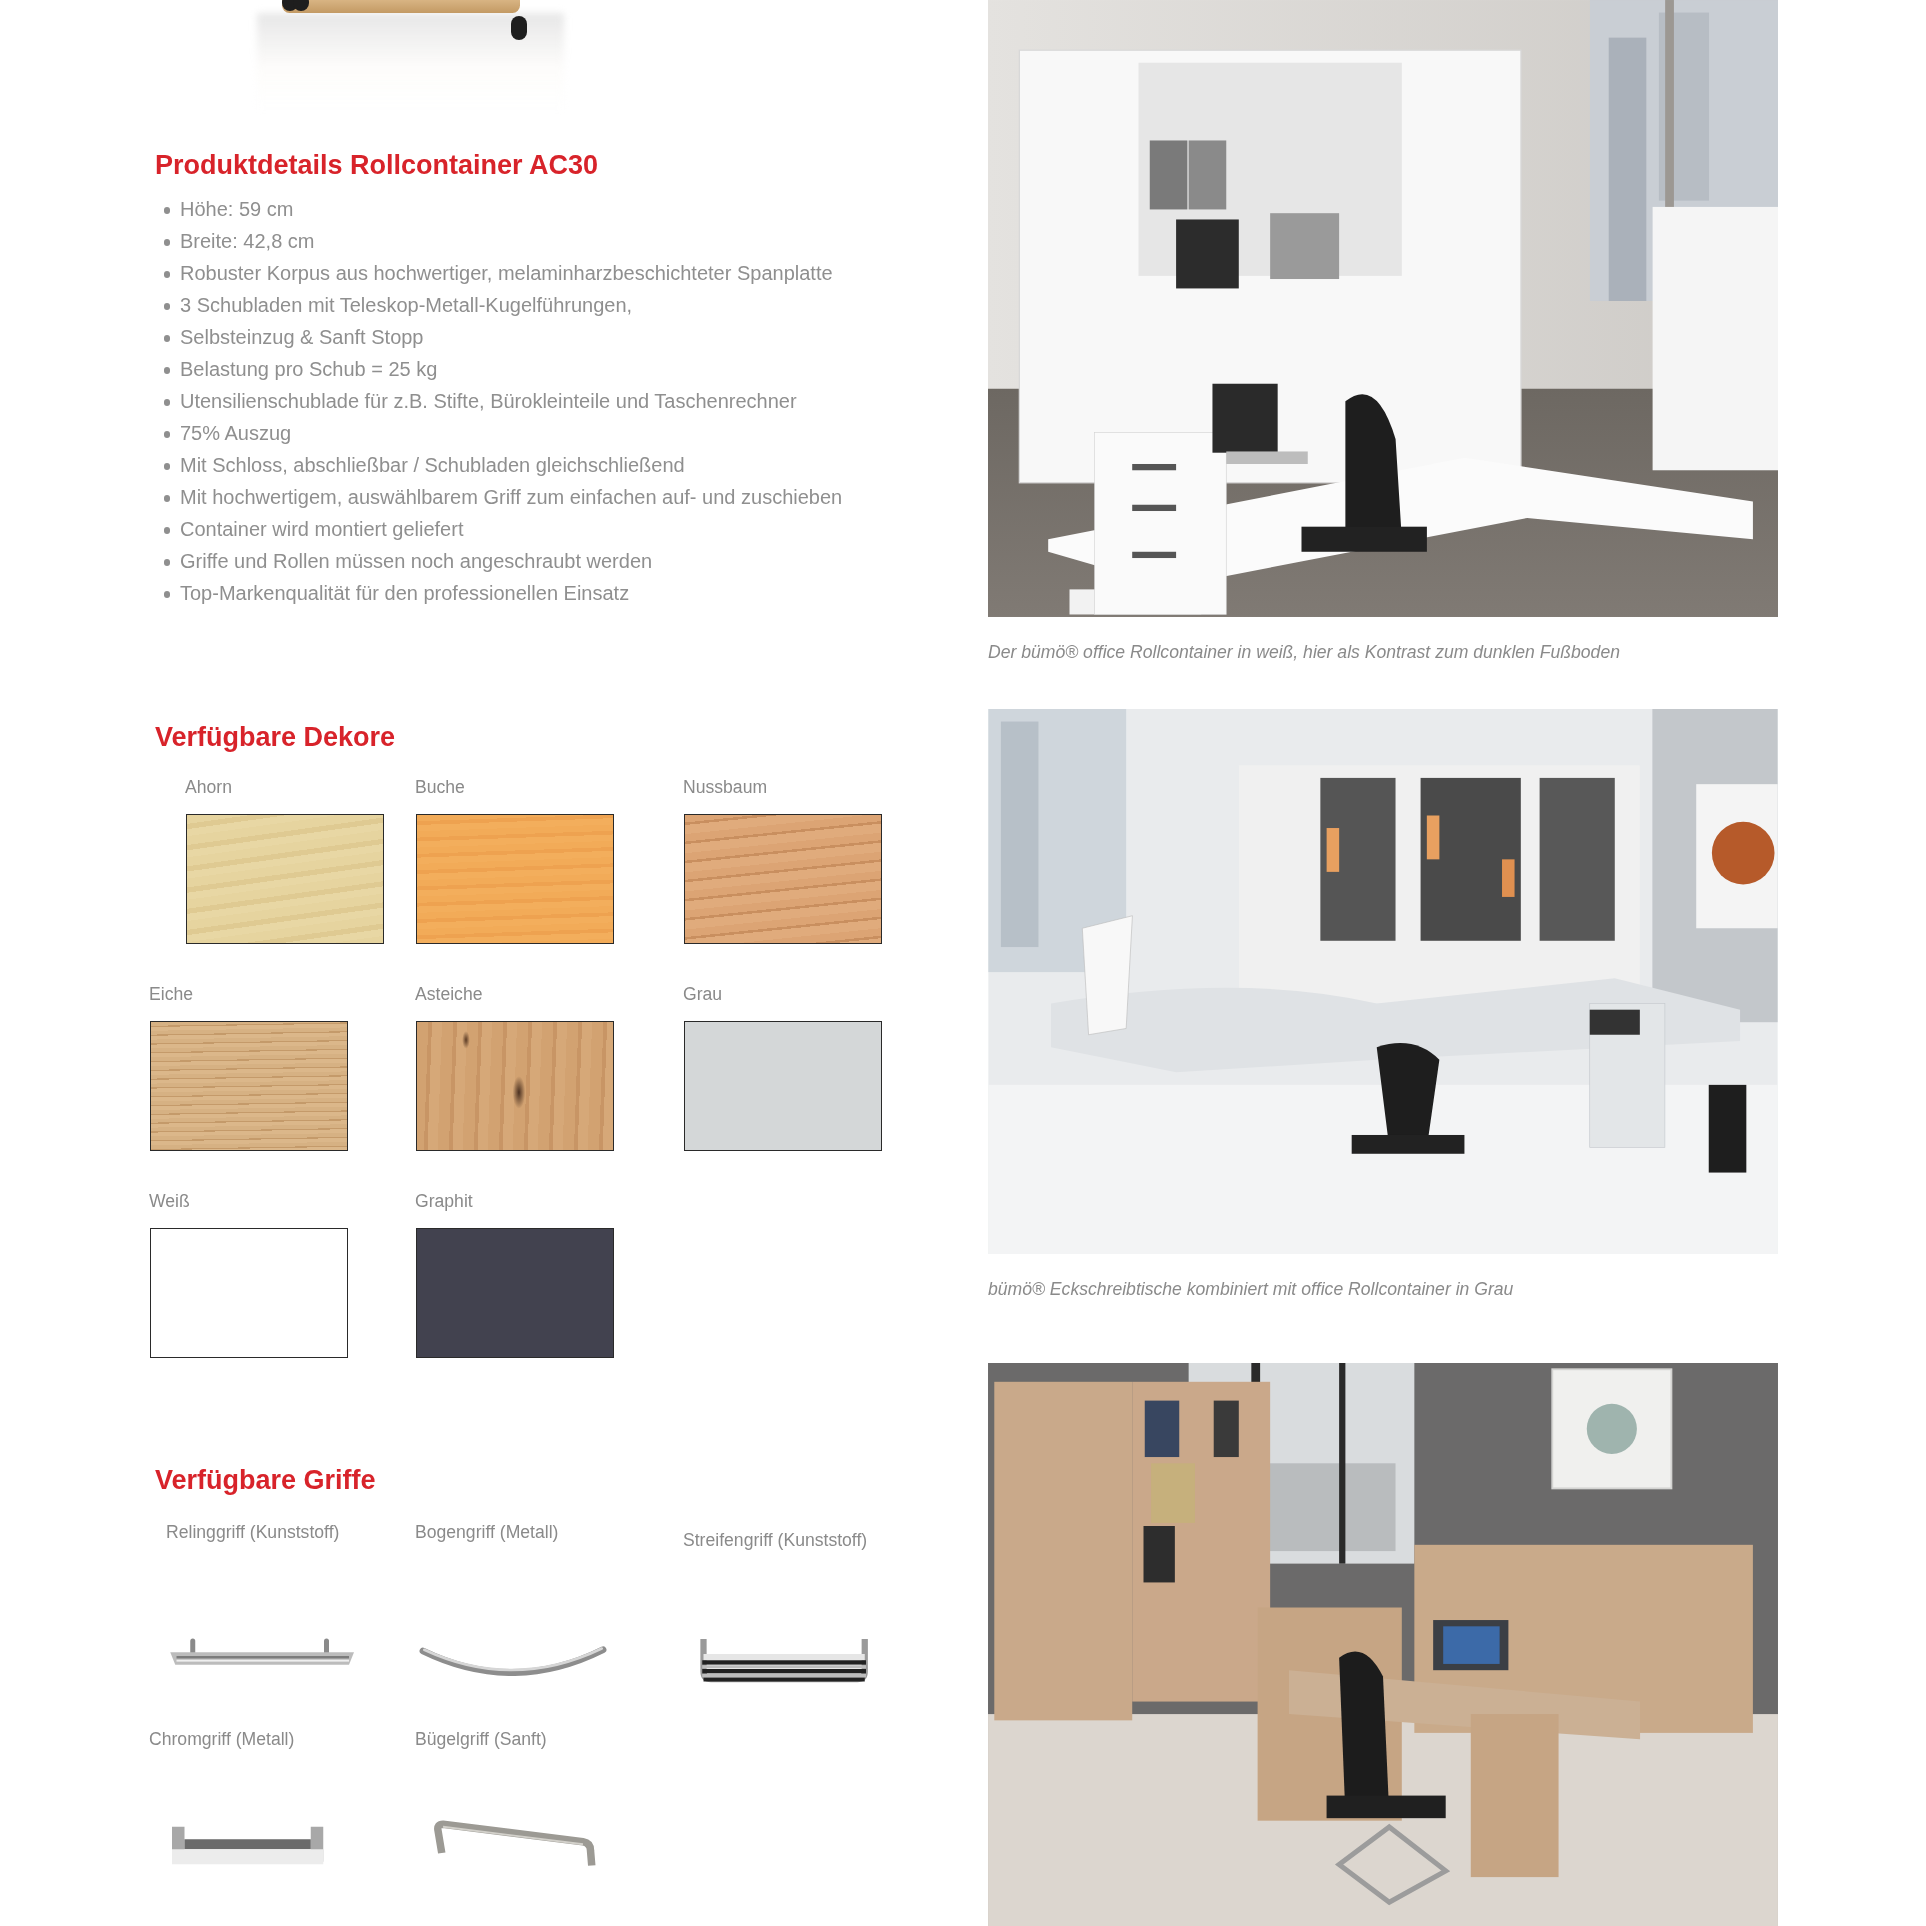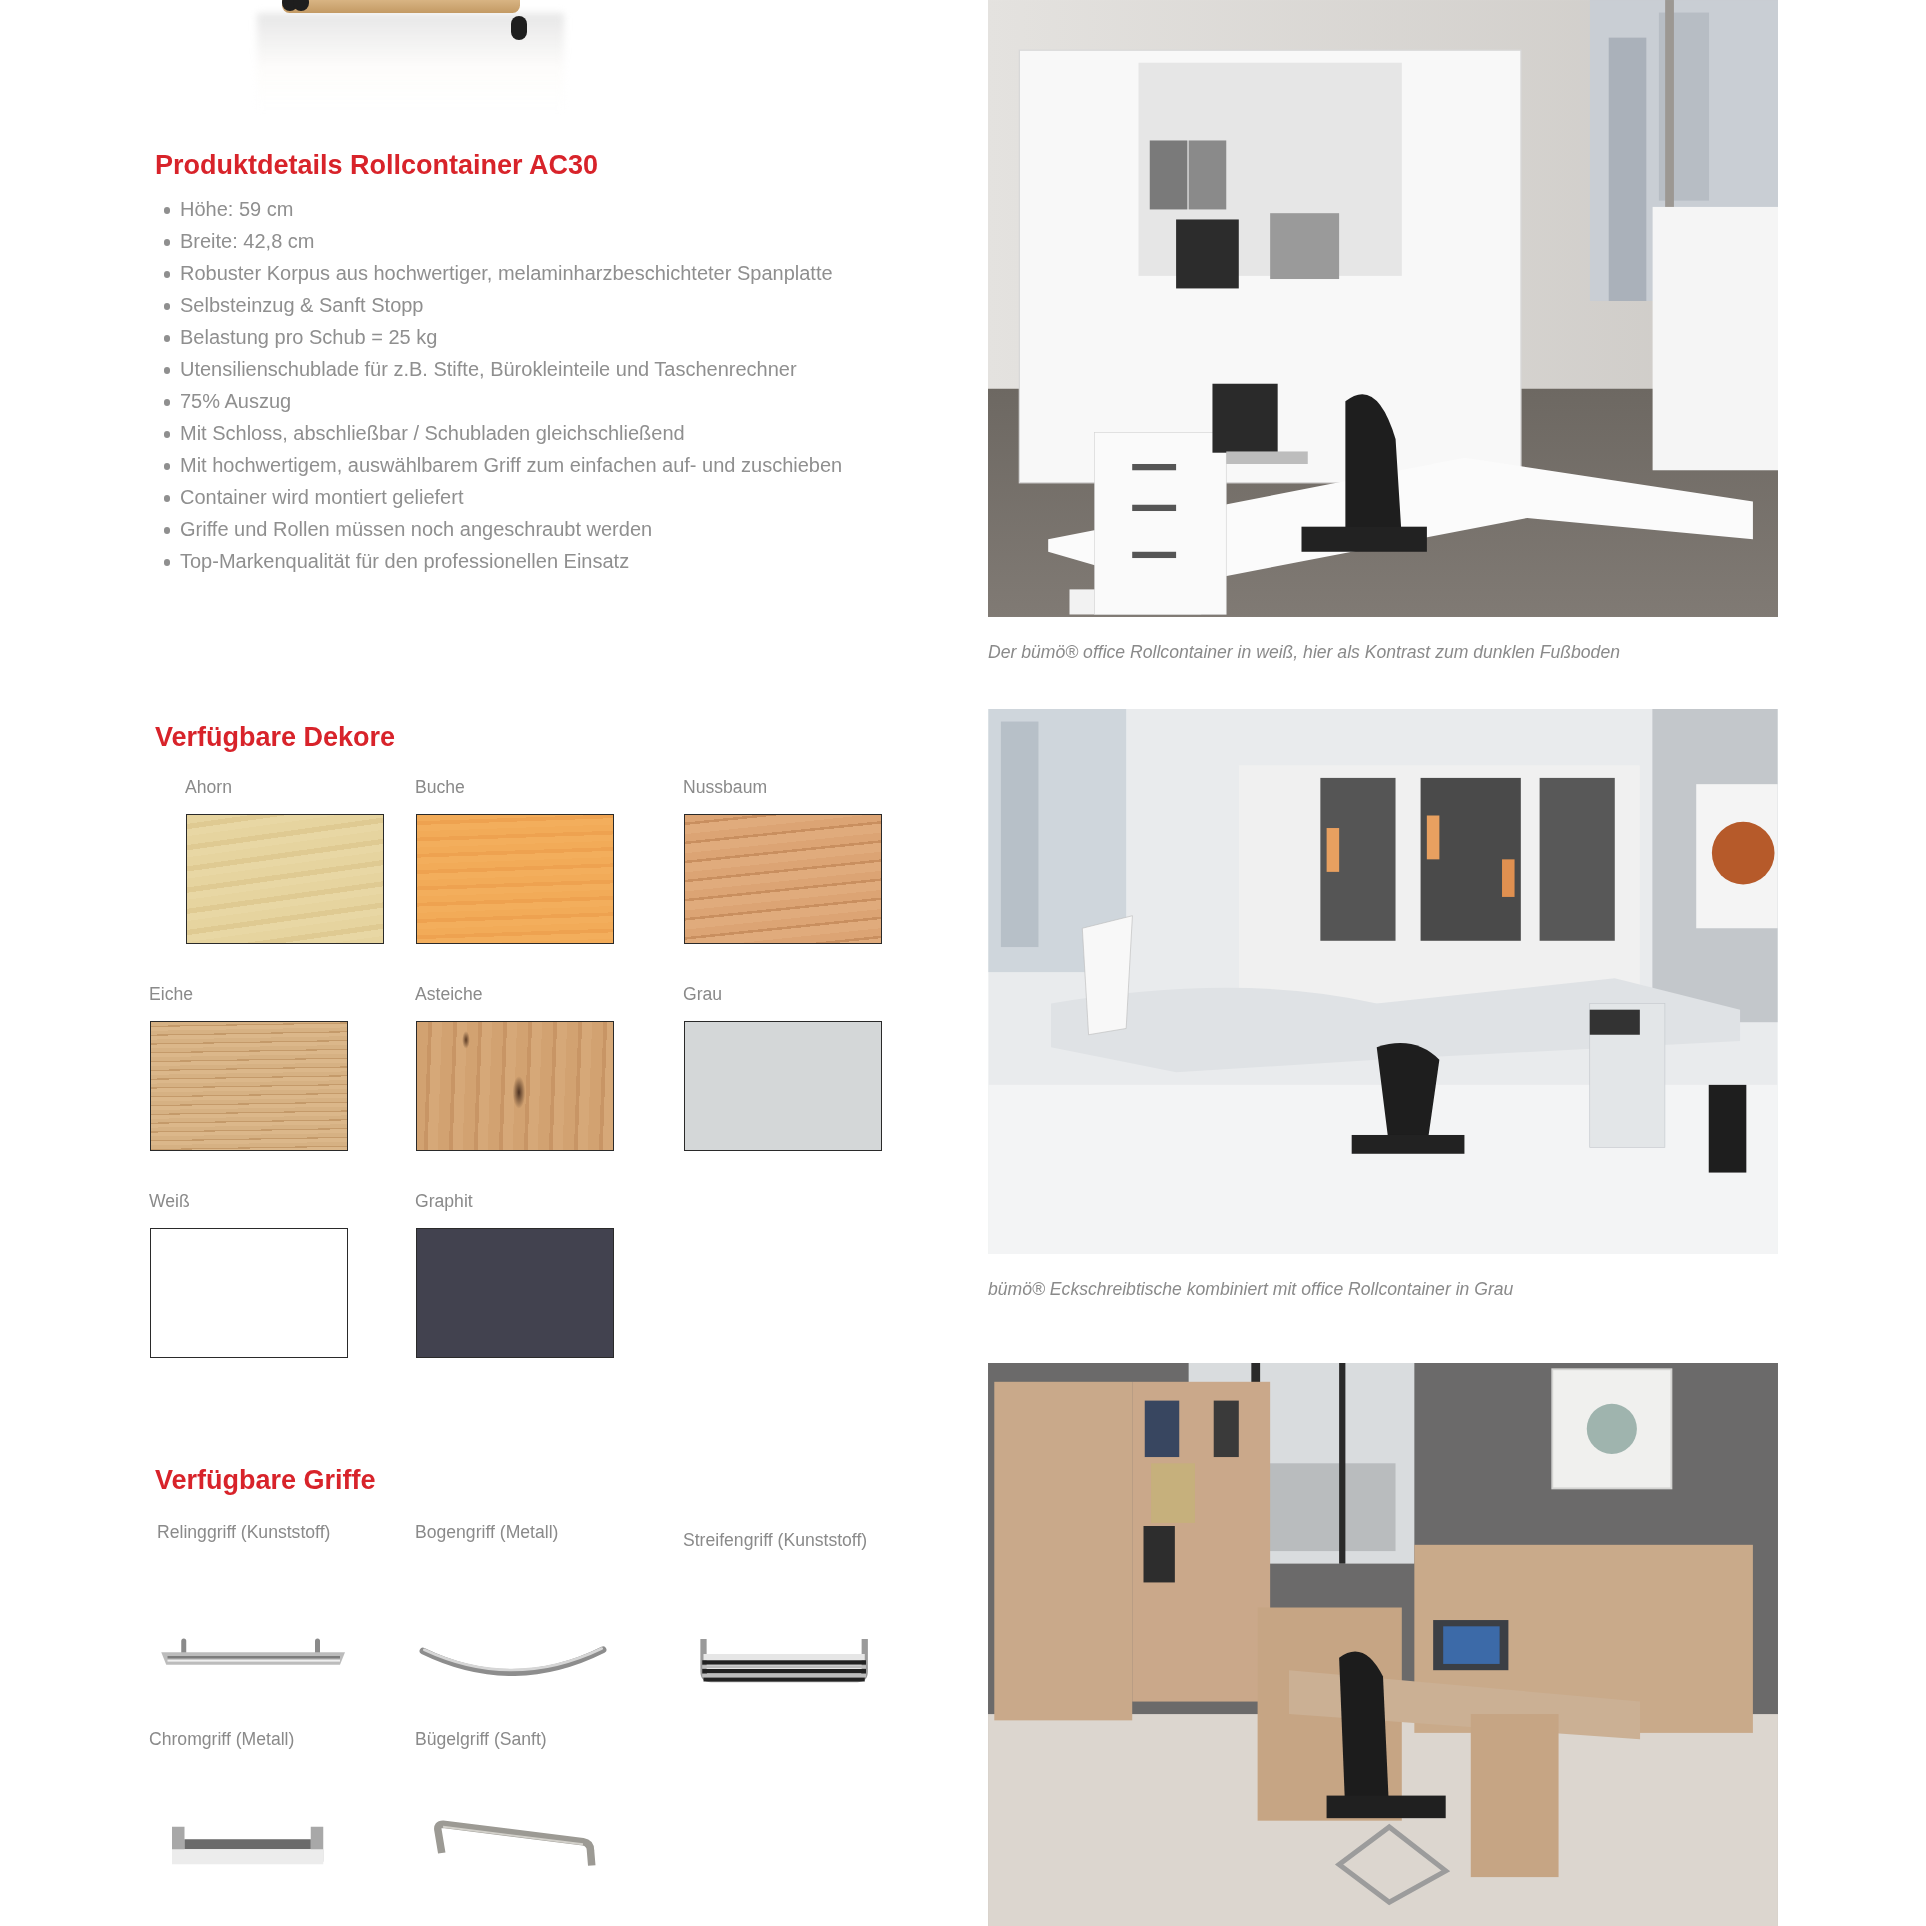--- a/index.html
+++ b/index.html
@@ -144,20 +144,21 @@
     <div class="wheel" style="left:94px; top:-6.3px; height:17.6px;"></div>
     <div class="wheel" style="left:105px; top:-6.3px; height:17.6px;"></div>
     <div class="wheel" style="left:323px; top:16.3px; height:24px;"></div>
   </div>
 
   <h2 class="section-title" style="top:142px;">Produktdetails Rollcontainer AC30</h2>
   <ul class="spec-list">
     <li>Höhe: 59 cm</li>
     <li>Breite: 42,8 cm</li>
     <li>Robuster Korpus aus hochwertiger, melaminharzbeschichteter Spanplatte</li>
+    <li>3 Schubladen mit Teleskop-Metall-Kugelführungen,</li>
     <li>Selbsteinzug &amp; Sanft Stopp</li>
     <li>Belastung pro Schub = 25 kg</li>
     <li>Utensilienschublade für z.B. Stifte, Bürokleinteile und Taschenrechner</li>
     <li>75% Auszug</li>
     <li>Mit Schloss, abschließbar / Schubladen gleichschließend</li>
     <li>Mit hochwertigem, auswählbarem Griff zum einfachen auf- und zuschieben</li>
     <li>Container wird montiert geliefert</li>
     <li>Griffe und Rollen müssen noch angeschraubt werden</li>
     <li>Top-Markenqualität für den professionellen Einsatz</li>
   </ul>
@@ -195,21 +196,21 @@
       <div class="swatch" style="background:#ffffff;"></div>
     </div>
     <div class="decor-item" style="left:266px; top:414px;">
       <div class="item-label">Graphit</div>
       <div class="swatch" style="background:#42424f;"></div>
     </div>
   </div>
 
   <h2 class="section-title" style="top:1457px;">Verfügbare Griffe</h2>
   <div class="grip-grid" style="top:1520px;">
-    <div class="grip-item" style="left:8px; top:0;">
+    <div class="grip-item" style="left:17px; top:0;">
       <div class="item-label">Relinggriff (Kunststoff)</div>
       <svg class="grip-img" viewBox="0 0 320 160">
         <rect x="38" y="100" width="8" height="28" rx="4" fill="#8a8a8a"></rect>
         <rect x="252" y="100" width="8" height="28" rx="4" fill="#8a8a8a"></rect>
         <path d="M6 122 L300 122 L292 142 L14 142 Z" fill="#bcbcbc"></path>
         <rect x="16" y="128" width="276" height="4" fill="#7c7c7c"></rect>
         <rect x="16" y="134" width="276" height="3" fill="#efefef"></rect>
       </svg>
     </div>
     <div class="grip-item" style="left:266px; top:0;">

